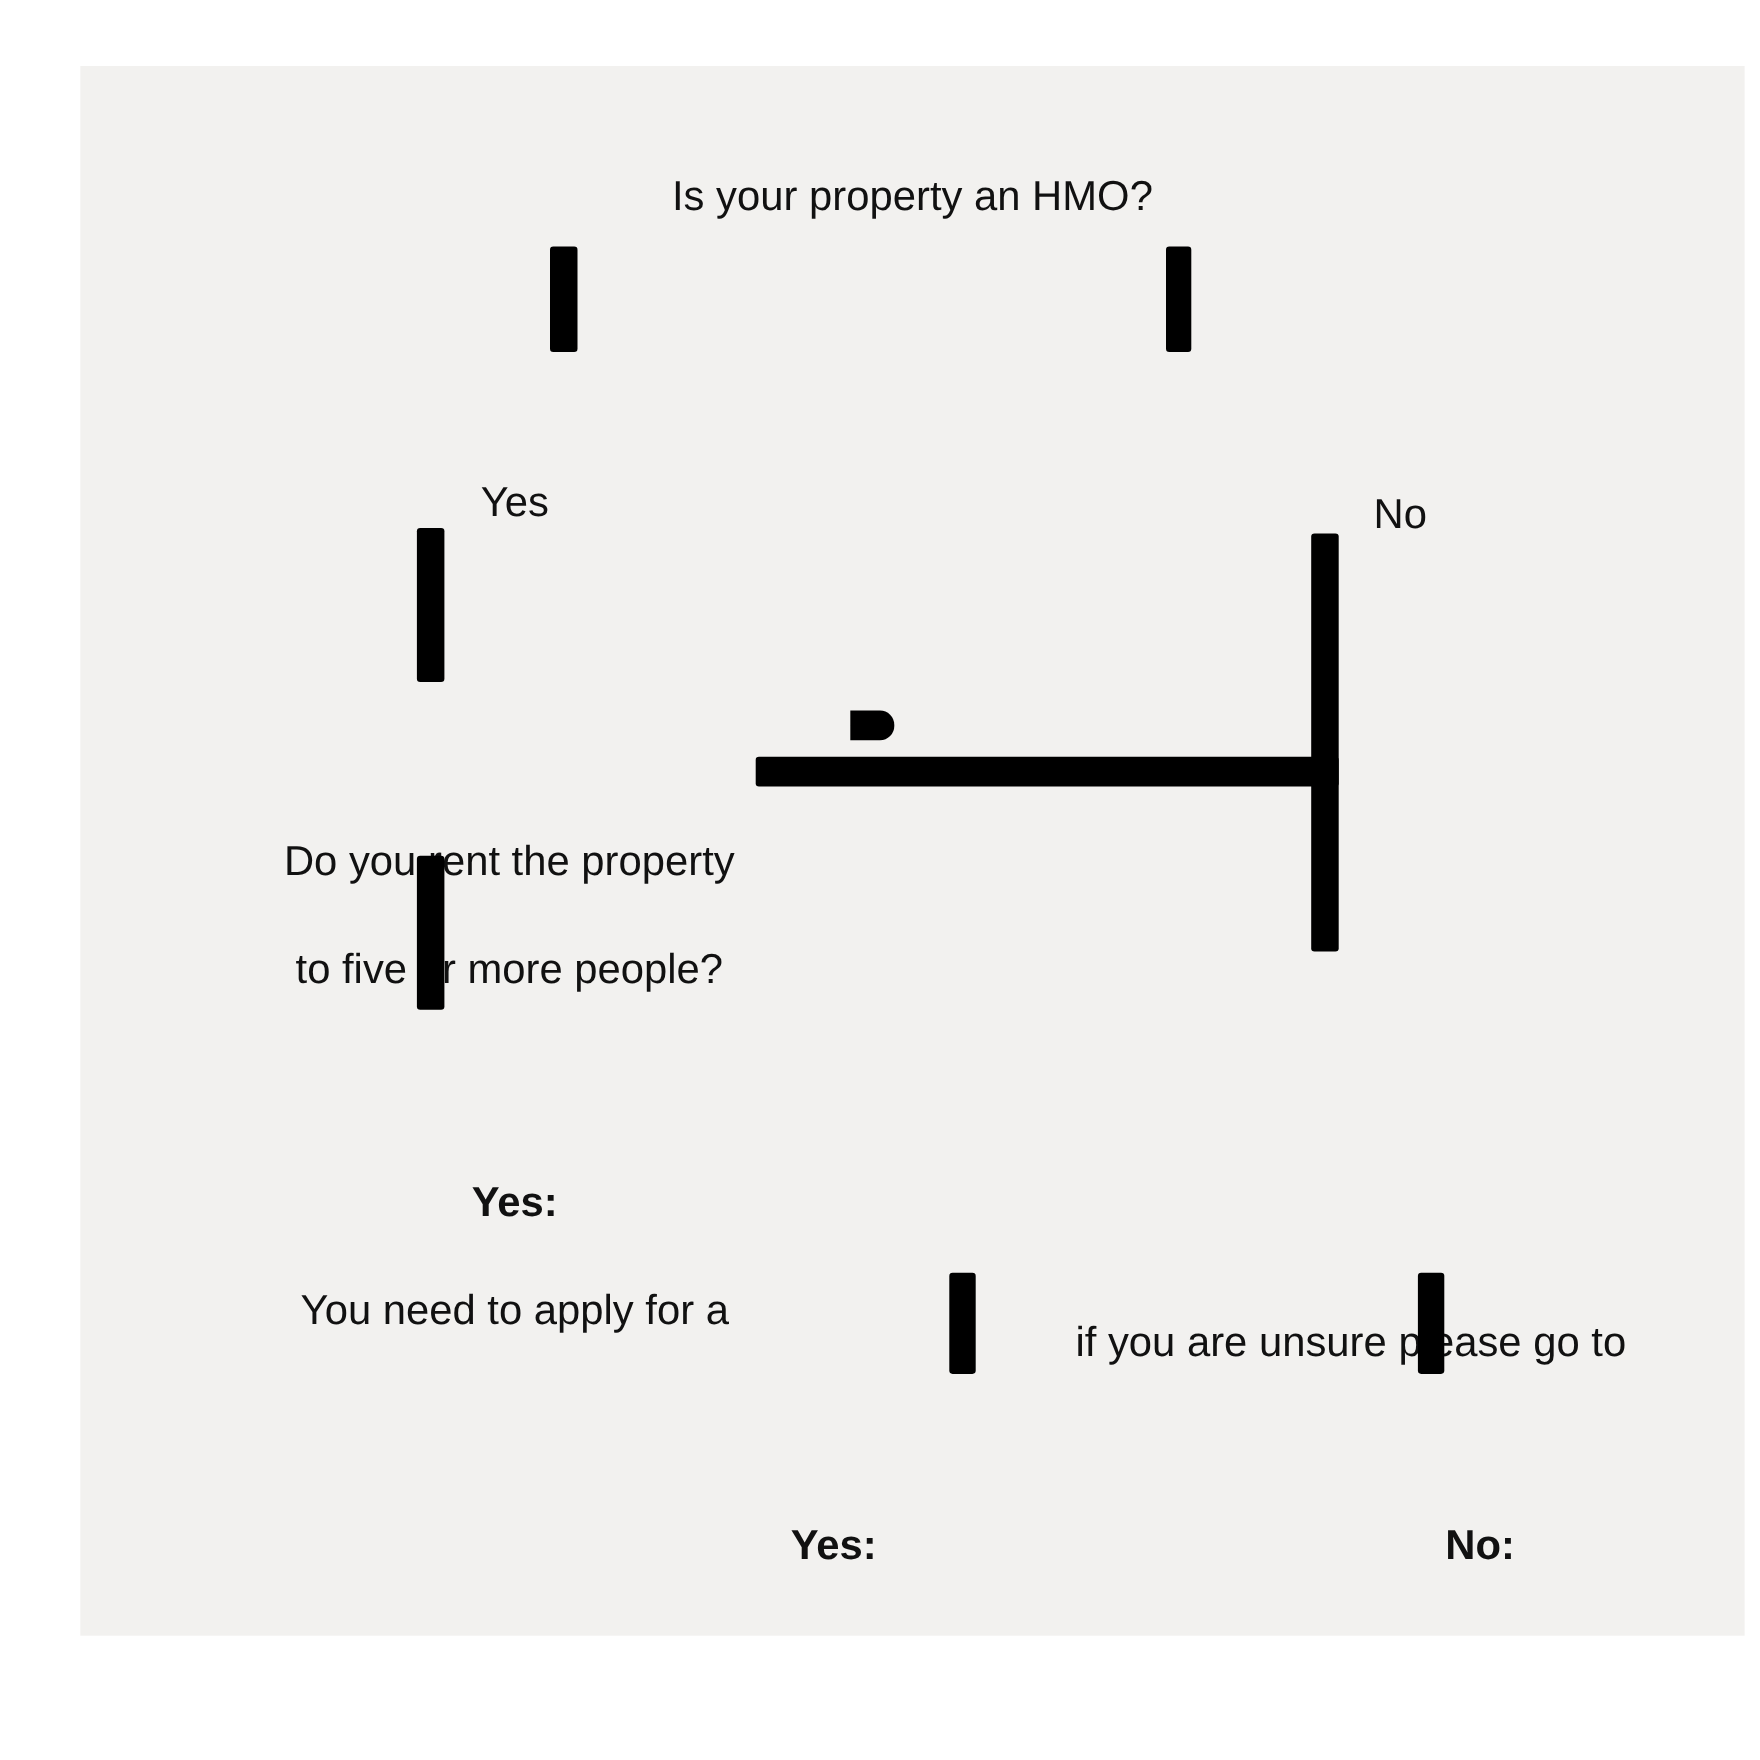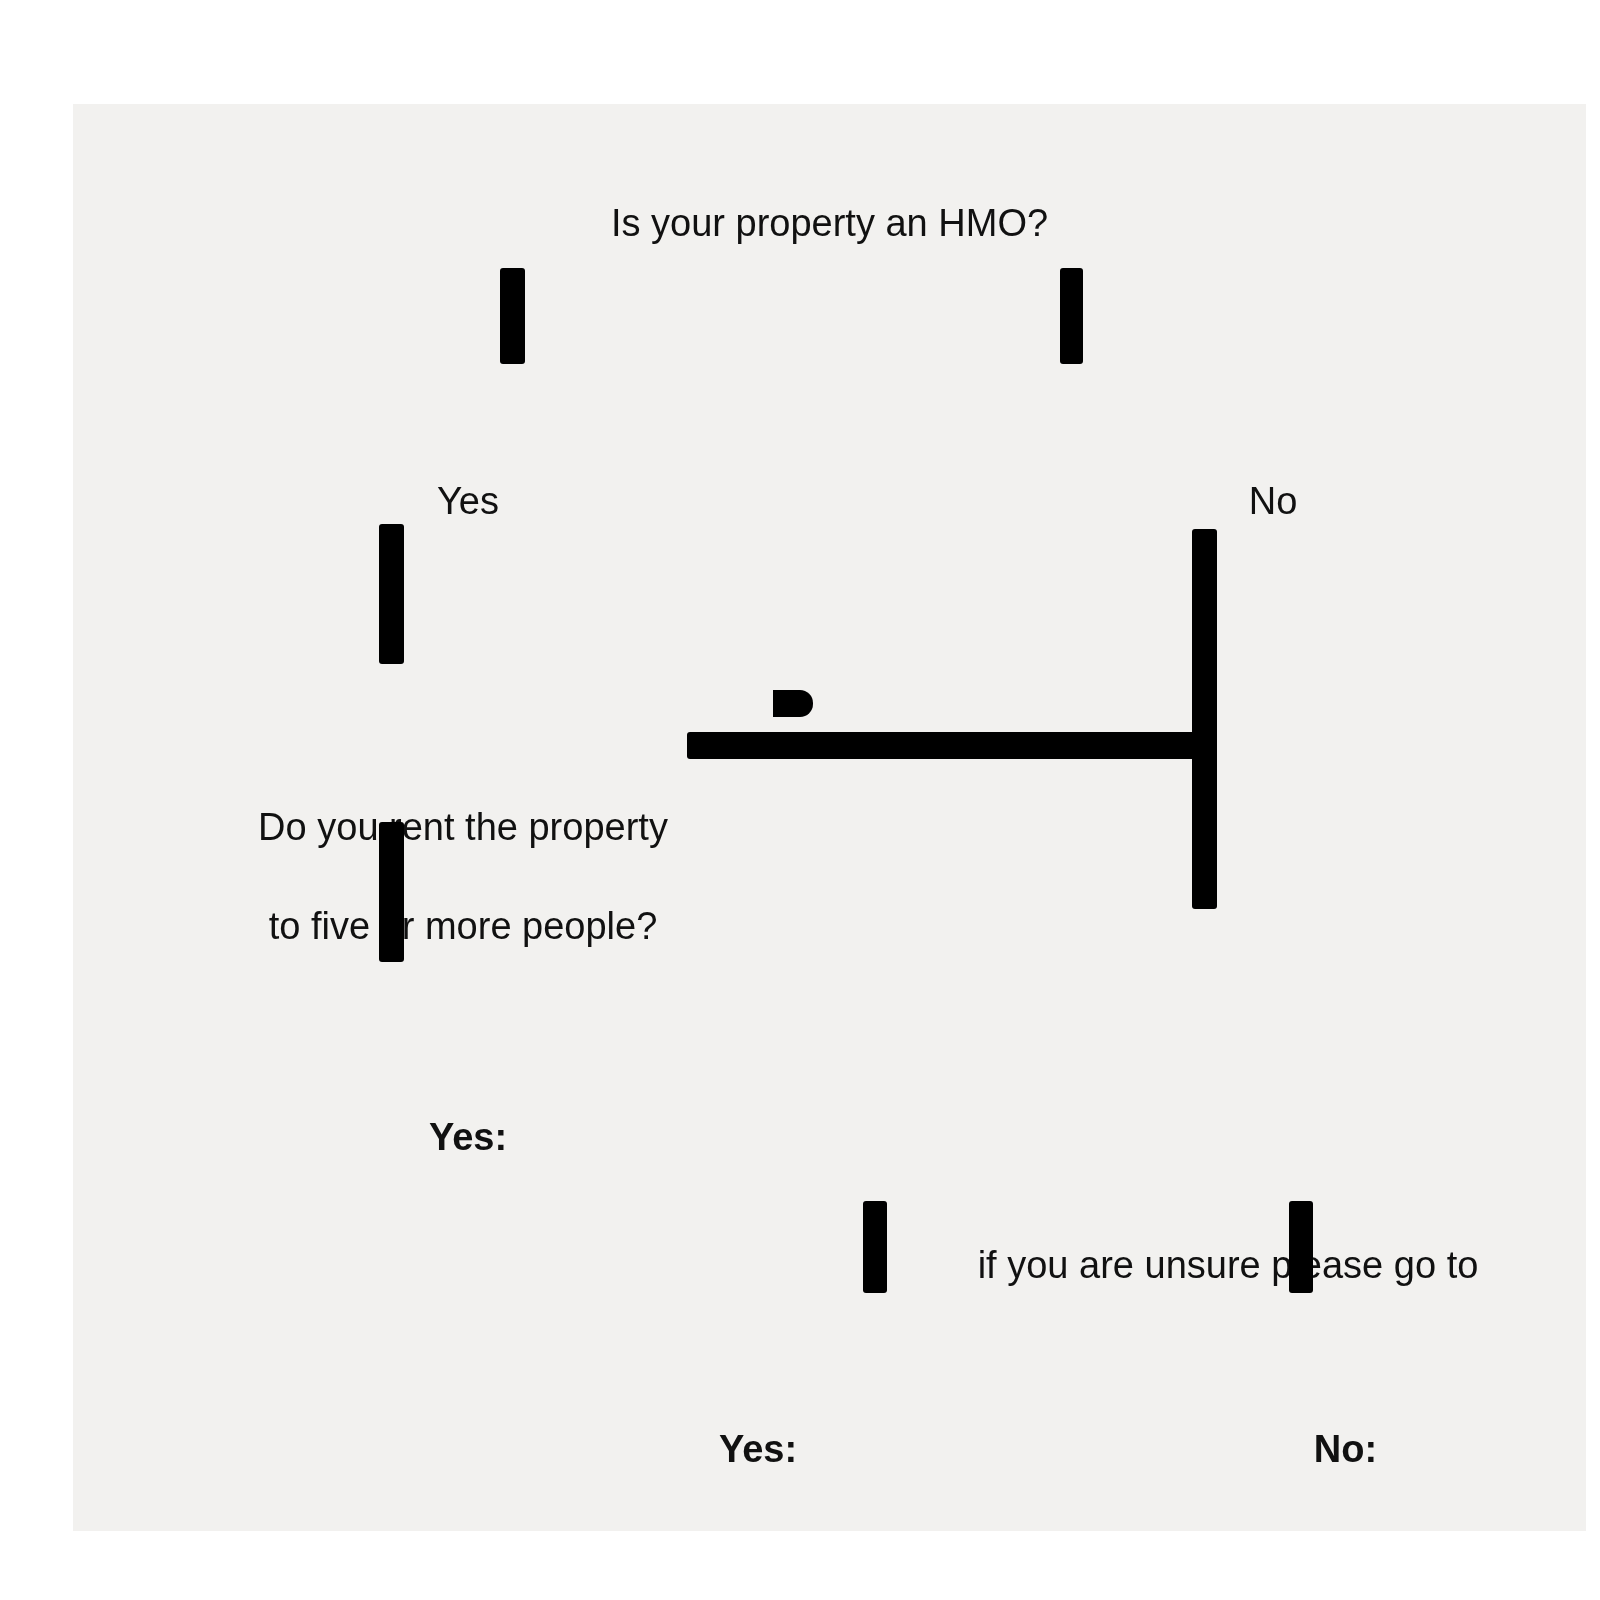--- a/index.html
+++ b/index.html
@@ -16,21 +16,20 @@
 
   
   #flowchart-panel {
     position: absolute;
     left: 73px;
     top: 60px;
     width: 1513px;
     height: 1427px;
     background: #f2f1ef;
     overflow: hidden;
-    margin-top: 44px;
   }
 
   
   .node {
     position: absolute;
     color: #111111;
     line-height: 1.30;
     text-align: center;
     white-space: pre-line;
   }
@@ -54,21 +53,21 @@
   #label-yes-top {
     left: 285px;
     top: 373px;
     width: 220px;
     font-size: 38px;
     font-weight: 400;
   }
 
   #label-no-top {
     left: 1090px;
-    top: 373px;
+    top: 384px;
     width: 220px;
     font-size: 38px;
     font-weight: 400;
   }
 
   #node-rent-question {
     left: 90px;
     top: 650px;
     width: 600px;
     font-size: 38px;
@@ -151,21 +150,21 @@
 
   <div class="node" id="node-rent-question">
     <span>Do you rent the property</span><br>
     <span>to five or more people?</span>
   </div>
 
   <div class="connector" id="connector-rent-to-out"></div>
 
   <div class="node" id="node-mandatory-outcome">
     <span class="outcome-head">Yes:</span>
-    <br>
+    <span>You need to apply for a</span><br>
   </div>
 
   <div class="connector" id="connector-no-vertical"></div>
   <div class="connector" id="connector-no-horizontal"></div>
   <div id="redaction-artifact"></div>
 
   <div class="node" id="node-selective-question">
     <br>
     <br>
     <span>if you are unsure please go to</span><br>

